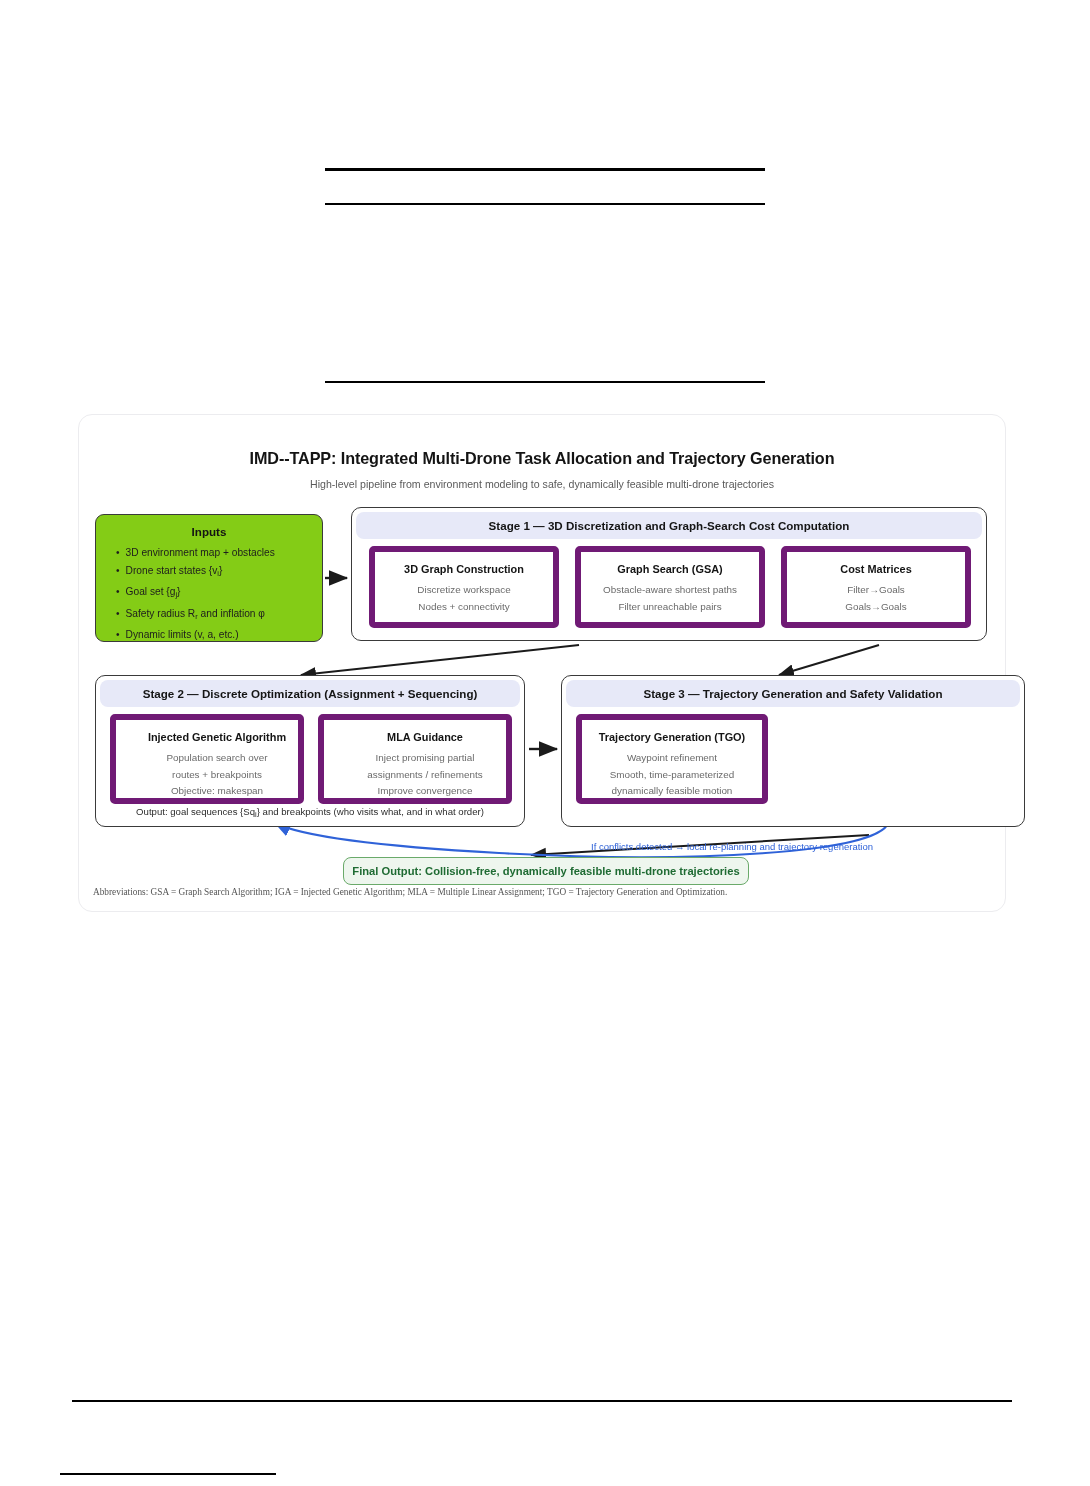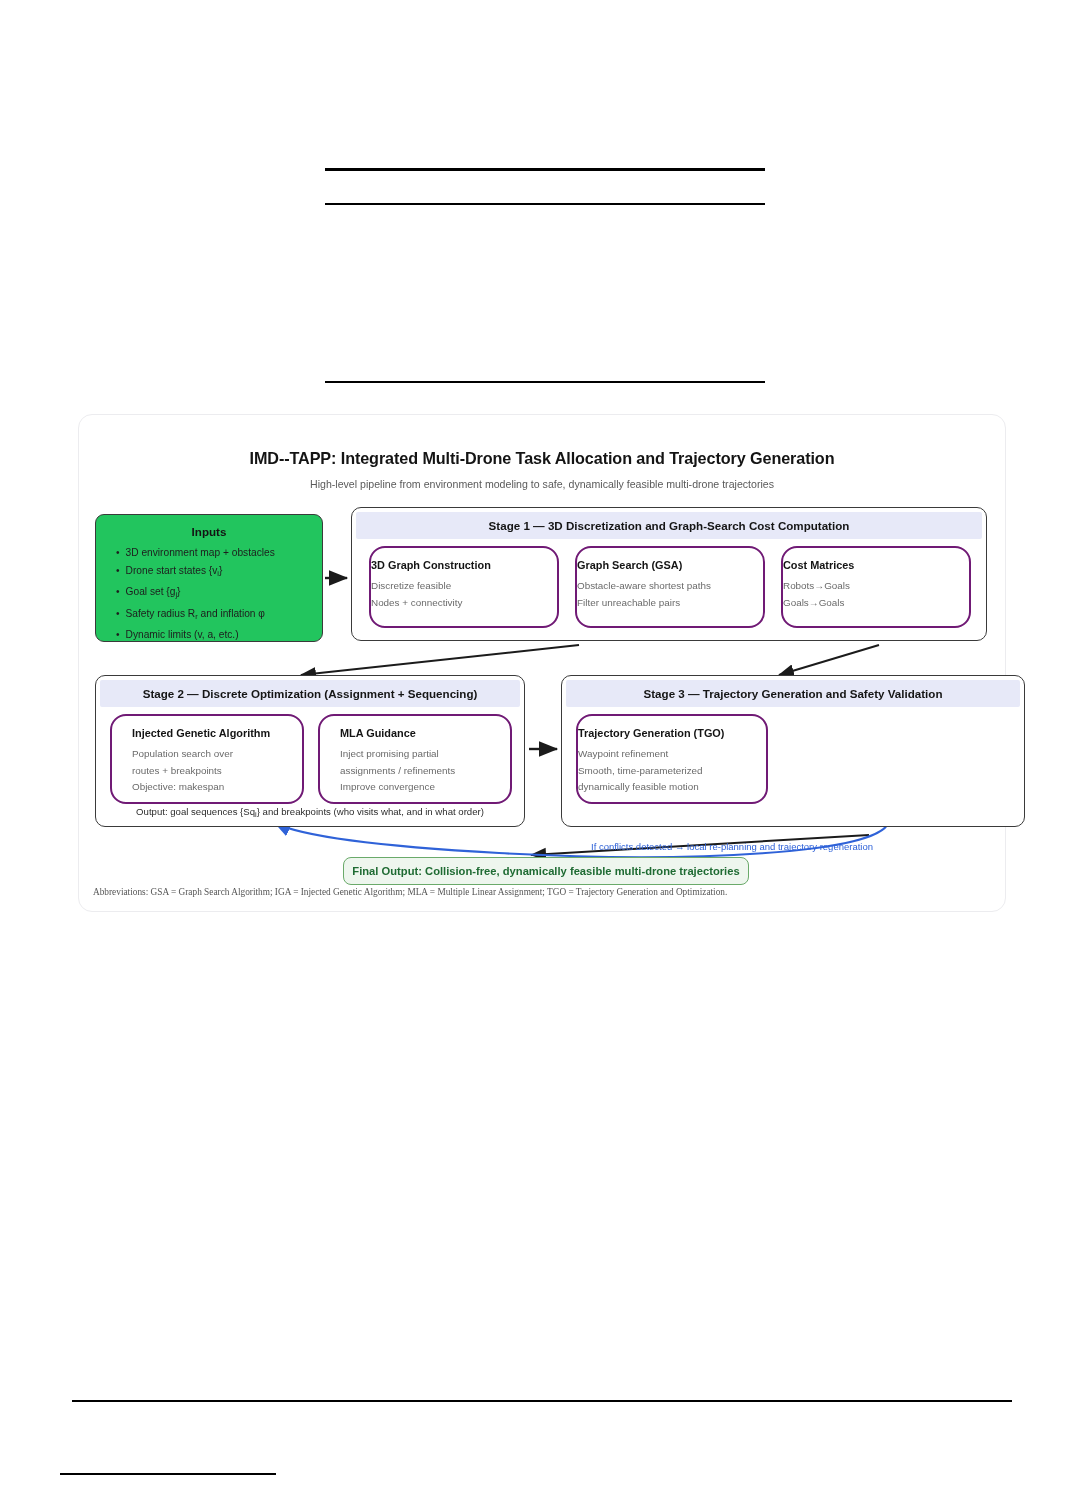--- a/index.html
+++ b/index.html
@@ -74,56 +74,56 @@
     border-radius: 10px;
     background: #ffffff;
   }
   .stage-header {
     position: absolute;
     left: 4px;
     right: 4px;
     top: 4px;
     height: 27px;
     background: #e7e9f8;
-    border-radius: 2px;
+    border-radius: 8px;
     display: flex;
     align-items: center;
     justify-content: center;
     font-size: 11.6px;
     font-weight: bold;
     color: #151515;
   }
   .card {
     position: absolute;
     box-sizing: border-box;
-    border: 2px solid #701a75;
-    border-radius: 16px;
+    border: 6px solid #701a75;
+    border-radius: 5px;
     background: #ffffff;
     padding-top: 11px;
-    text-align: left;
+    text-align: center;
   }
   .card-title {
     font-size: 10.9px;
     font-weight: bold;
     color: #141414;
     margin-bottom: 7px;
   }
   .card-line {
     font-size: 9.9px;
     color: #6a6a6a;
     line-height: 16.5px;
   }
 
   
   #inputs-box {
     left: 16px;
     top: 99px;
     width: 228px;
     height: 128px;
-    background: #22c55e;
+    background: #84cc16;
     border-color: #3a3a3a;
     padding: 0;
   }
   #inputs-title {
     text-align: center;
     font-size: 11.6px;
     font-weight: bold;
     color: #141414;
     margin-top: 10px;
     margin-bottom: 6px;
@@ -256,31 +256,31 @@
     <div class="input-item">Drone start states {v<sub>i</sub>}</div>
     <div class="input-item">Goal set {g<sub>j</sub>}</div>
     <div class="input-item">Safety radius R<sub>r</sub> and inflation φ</div>
     <div class="input-item">Dynamic limits (v, a, etc.)</div>
   </div>
 
   <div class="stage" id="stage1">
     <div class="stage-header">Stage 1 — 3D Discretization and Graph-Search Cost Computation</div>
     <div class="card" id="s1c1">
       <div class="card-title">3D Graph Construction</div>
-      <div class="card-line">Discretize feasible</div>
+      <div class="card-line">Discretize workspace</div>
       <div class="card-line">Nodes + connectivity</div>
     </div>
     <div class="card" id="s1c2">
       <div class="card-title">Graph Search (GSA)</div>
       <div class="card-line">Obstacle-aware shortest paths</div>
       <div class="card-line">Filter unreachable pairs</div>
     </div>
     <div class="card" id="s1c3">
       <div class="card-title">Cost Matrices</div>
-      <div class="card-line">Robots→Goals</div>
+      <div class="card-line">Filter→Goals</div>
       <div class="card-line">Goals→Goals</div>
     </div>
   </div>
 
   <div class="stage" id="stage2">
     <div class="stage-header">Stage 2 — Discrete Optimization (Assignment + Sequencing)</div>
     <div class="card" id="s2c1">
       <div class="card-title">Injected Genetic Algorithm</div>
       <div class="card-line">Population search over</div>
       <div class="card-line">routes + breakpoints</div>

